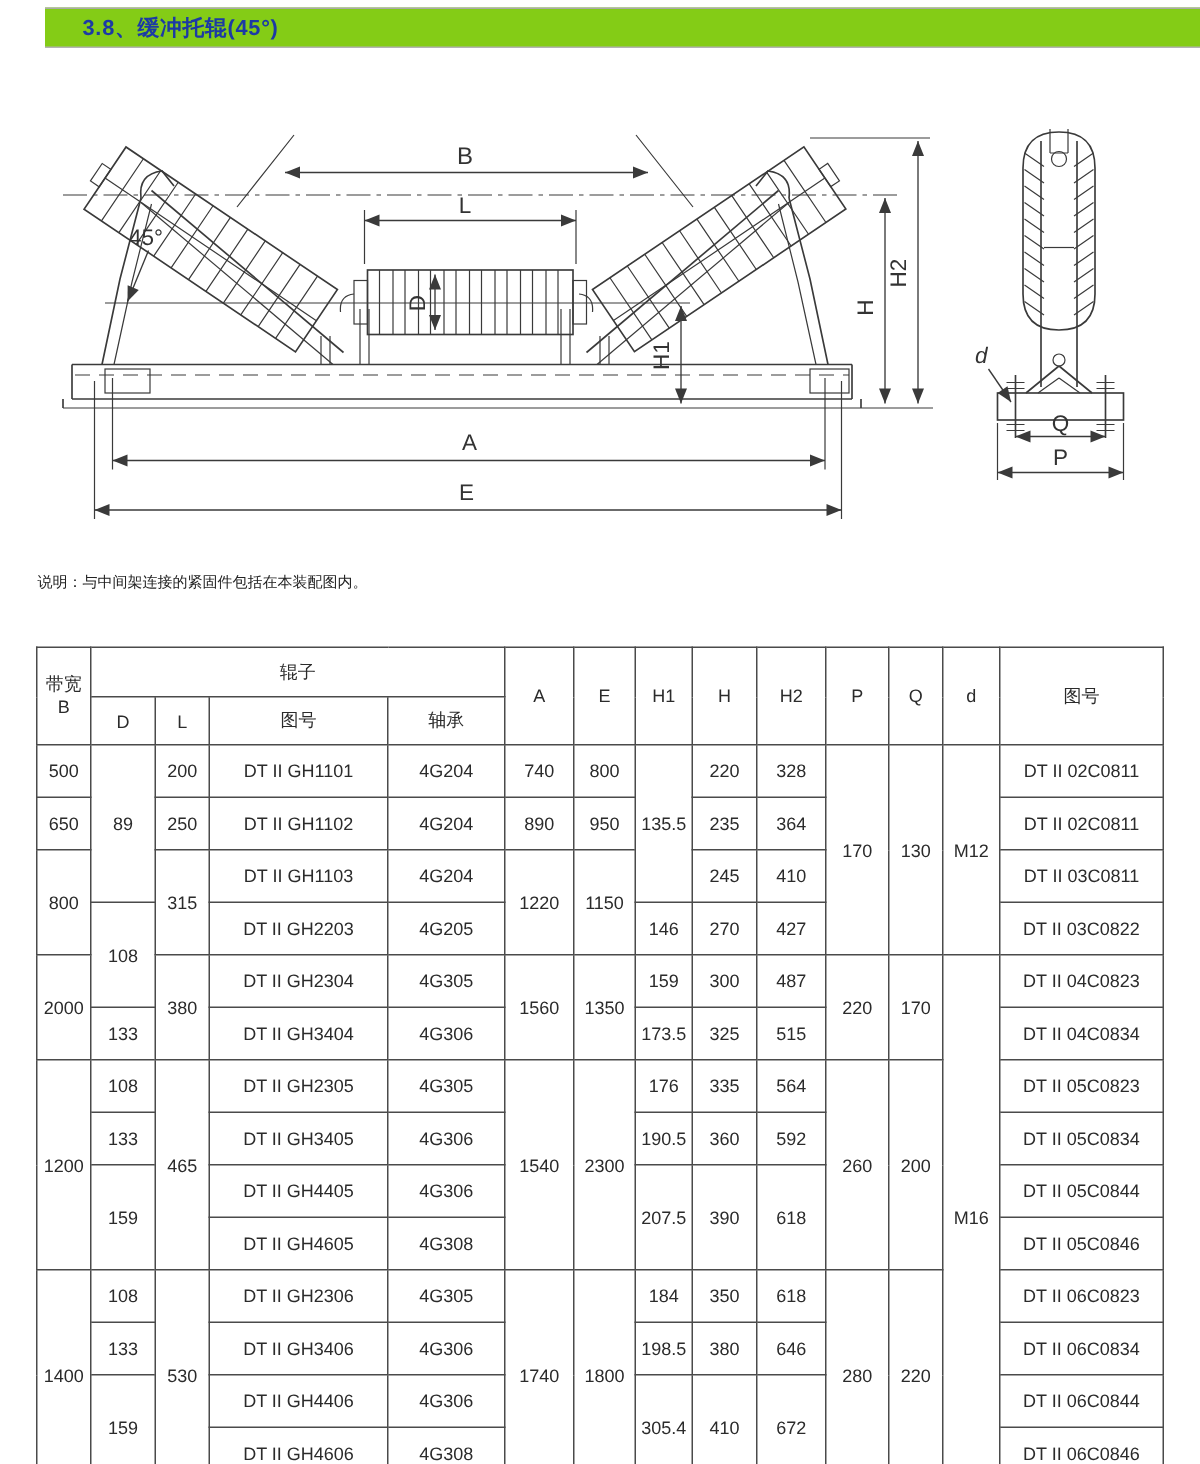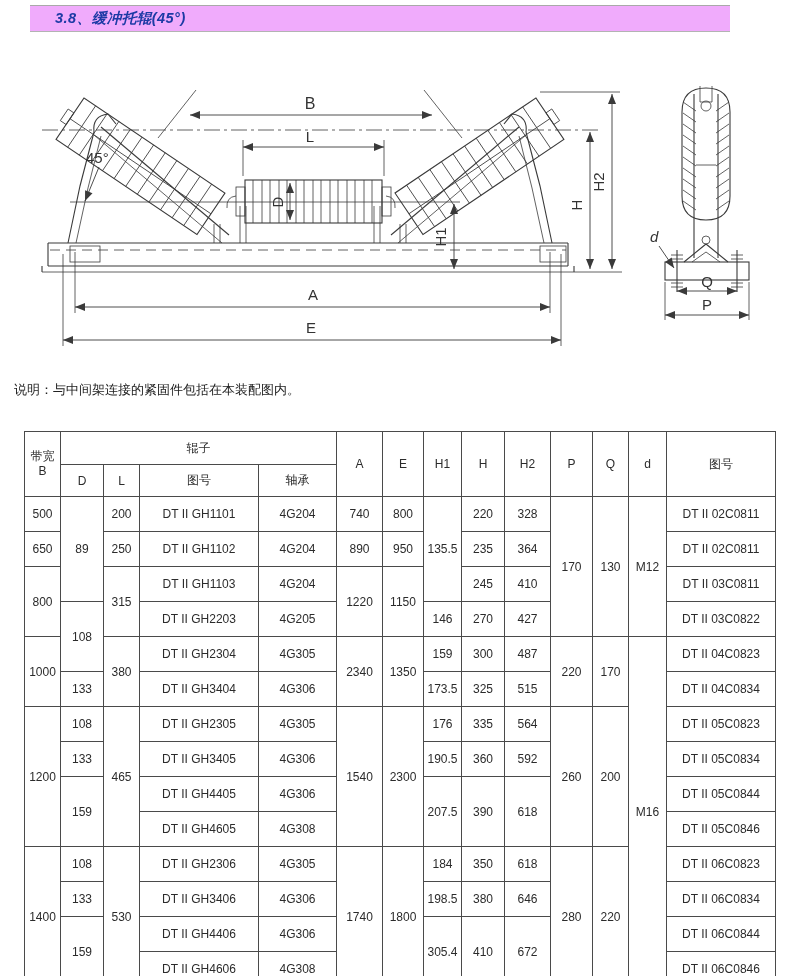--- a/index.html
+++ b/index.html
@@ -1,31 +1,31 @@
 <!DOCTYPE html>
 <html><head>
 <meta charset="utf-8">
 <style>
   html,body{margin:0;padding:0;background:#fff;}
   #page{position:relative;width:800px;height:976px;background:#fff;overflow:hidden;
         font-family:"Liberation Sans","DejaVu Sans",sans-serif;color:#2b2b2b;}
   
-  #titlebar{position:absolute;left:30px;top:5px;width:700px;height:25px;background:#f0abfc;
-            border-top:1px solid #a9a9a9;border-bottom:1px solid #b3b3b3;font-style:italic;}
+  #titlebar{position:absolute;left:30px;top:5px;width:770px;height:25px;background:#84cc16;
+            border-top:1px solid #a9a9a9;border-bottom:1px solid #b3b3b3;}
   #titlebar .t{position:absolute;left:25px;top:3px;font-size:14.5px;font-weight:bold;color:#1c3aa5;letter-spacing:0.5px;}
   
   #diagram{position:absolute;left:0;top:32px;width:800px;height:348px;}
   svg text{font-family:"Liberation Sans","DejaVu Sans",sans-serif;fill:#333;}
   .ol{stroke:#3a3a3a;stroke-width:1.1;fill:none;}
   .thin{stroke:#3a3a3a;stroke-width:0.8;fill:none;}
   .dim{stroke:#3a3a3a;stroke-width:0.9;fill:none;}
   .lbl{font-size:15px;}
   .lbl-b{font-size:16px;}
   
-  #note{position:absolute;left:14px;top:381px;font-size:13px;color:#222;}
+  #note{position:absolute;left:25px;top:381px;font-size:10px;color:#222;}
   #unit{position:absolute;right:27px;top:402px;font-size:11.5px;color:#222;margin-top:48px;}
   
   table.spec{position:absolute;left:24px;top:431px;border-collapse:collapse;table-layout:fixed;
              border:1.5px solid #4a4a4a;}
   table.spec th,table.spec td{border:1px solid #4a4a4a;text-align:center;vertical-align:middle;
              font-size:12px;font-weight:normal;padding:0 1px;color:#2b2b2b;background:#fff;
              overflow:hidden;white-space:nowrap;}
   table.spec thead tr:nth-child(1) th{height:32px;}
   table.spec thead tr:nth-child(2) th{height:31px;}
   table.spec tbody td{height:34px;}
@@ -250,25 +250,25 @@
       <tr>
         <td rowspan="2">108</td>
         <td>DT II GH2203</td>
         <td>4G205</td>
         <td>146</td>
         <td>270</td>
         <td>427</td>
         <td>DT II 03C0822</td>
       </tr>
       <tr>
-        <td rowspan="2">1000</td>
+        <td rowspan="2">2000</td>
         <td rowspan="2">380</td>
         <td>DT II GH2304</td>
         <td>4G305</td>
-        <td rowspan="2">2340</td>
+        <td rowspan="2">1560</td>
         <td rowspan="2">1350</td>
         <td>159</td>
         <td>300</td>
         <td>487</td>
         <td rowspan="2">220</td>
         <td rowspan="2">170</td>
         <td rowspan="10">M16</td>
         <td>DT II 04C0823</td>
       </tr>
       <tr>

